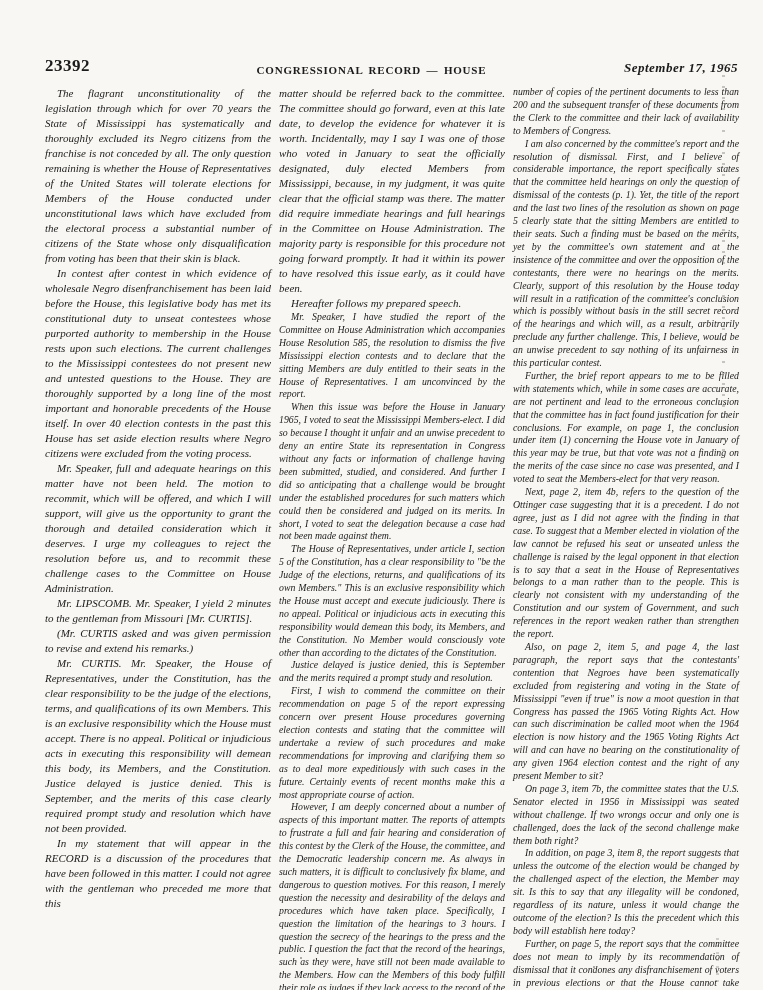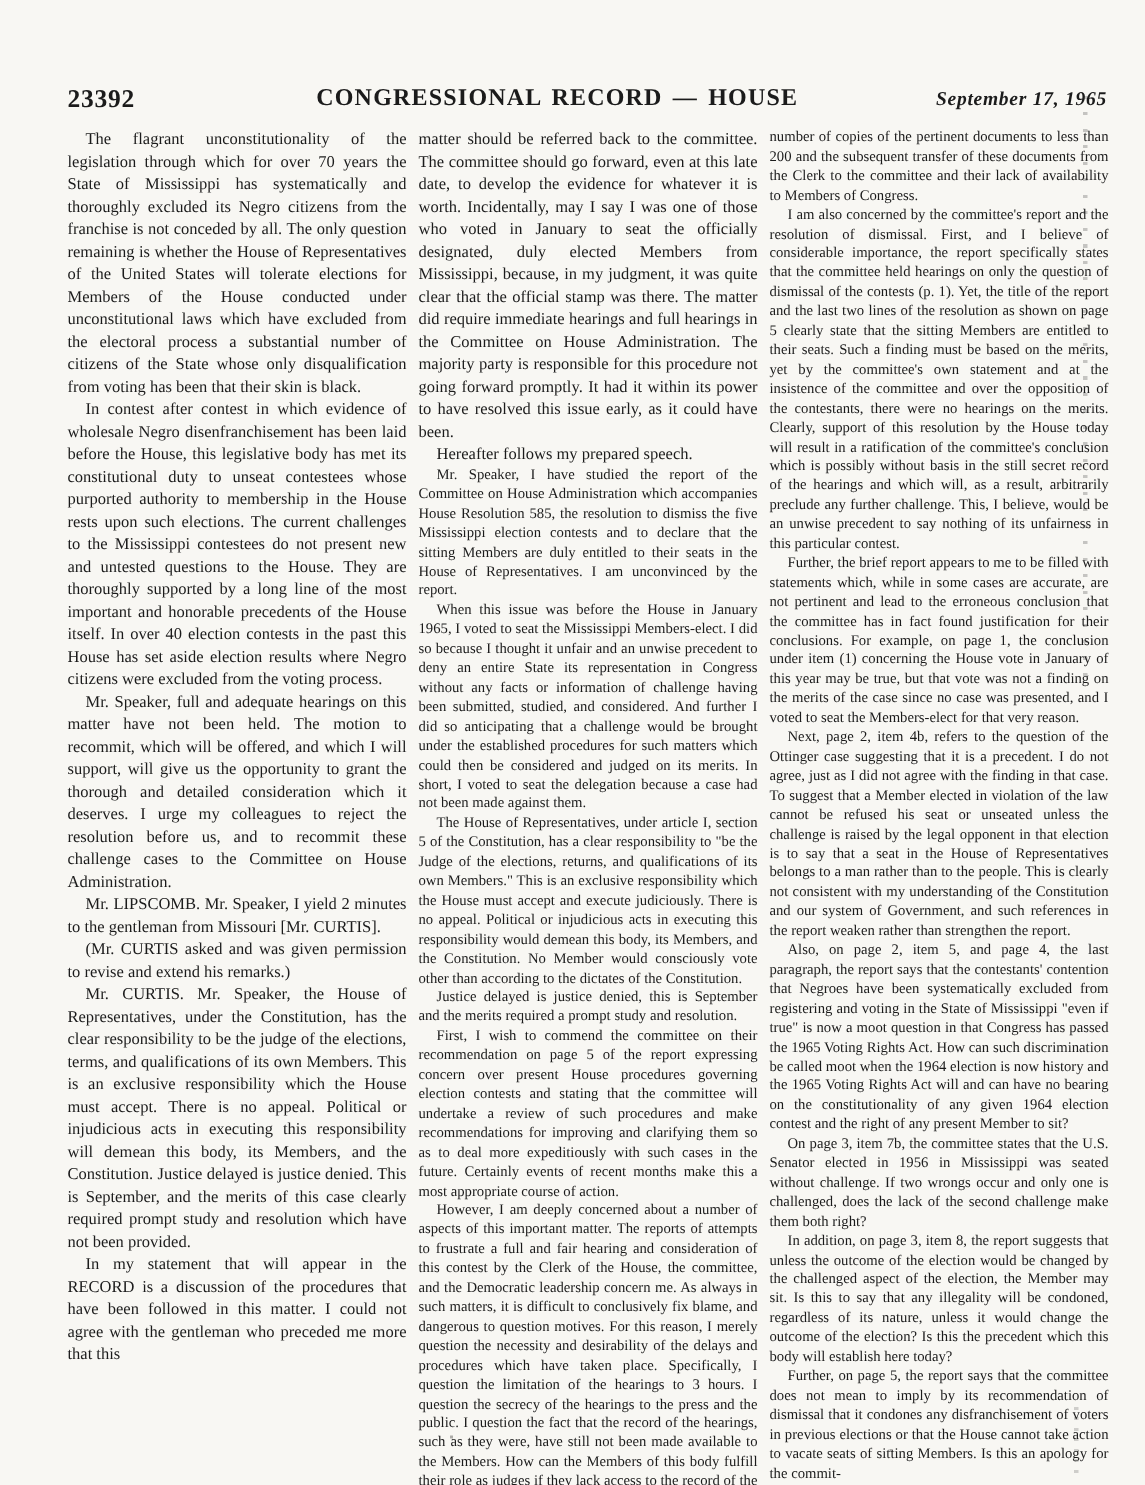--- a/index.html
+++ b/index.html
@@ -8,43 +8,43 @@
     background: #f8f7f3;
     font-family: "Liberation Serif", "DejaVu Serif", serif;
     color: #1b1b1b;
     overflow: hidden;
   }
   .page { position: absolute; top: 0; left: 0; width: 763px; height: 990px; }
 
   
   .header {
     position: absolute; top: 56px; left: 45px; right: 25px;
-    display: flex; align-items: center;
+    display: flex; align-items: flex-end;
   }
   .page-number {
     font-weight: bold; font-size: 17px; letter-spacing: 0.5px; width: 120px;
   }
   .header-title {
-    flex: 1; text-align: center; font-weight: bold; font-size: 16px;
+    flex: 1; text-align: center; font-weight: bold; font-size: 11px;
     letter-spacing: 0.8px; word-spacing: 2px;
   }
   .header-date {
     font-style: italic; font-weight: bold; font-size: 13px;
     width: 160px; text-align: right; letter-spacing: 0.5px;
   }
 
   
   .columns {
     position: absolute; top: 86px; left: 45px; width: 696px;
     display: flex; gap: 8px;
   }
   .column { width: 226px; }
   .para {
     font-size: 11px; line-height: 15px;
-    text-align: justify; text-indent: 12px;
+    text-align: justify; text-indent: 12px; font-style: italic;
   }
   .para.small { font-size: 9.8px; line-height: 12.9px; }
   .para.noindent { text-indent: 0; }
 
   
   .margin-marks {
     position: absolute; left: 722px; top: 64px; width: 3px; height: 396px;
     background: repeating-linear-gradient(
       to bottom,
       rgba(40,40,40,0.45) 0 2px,

